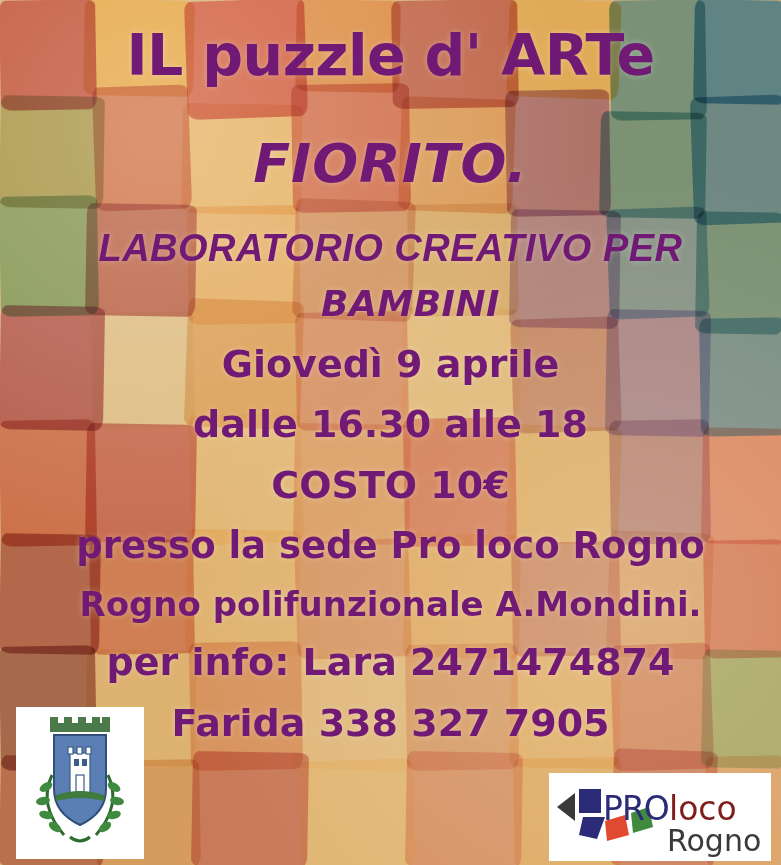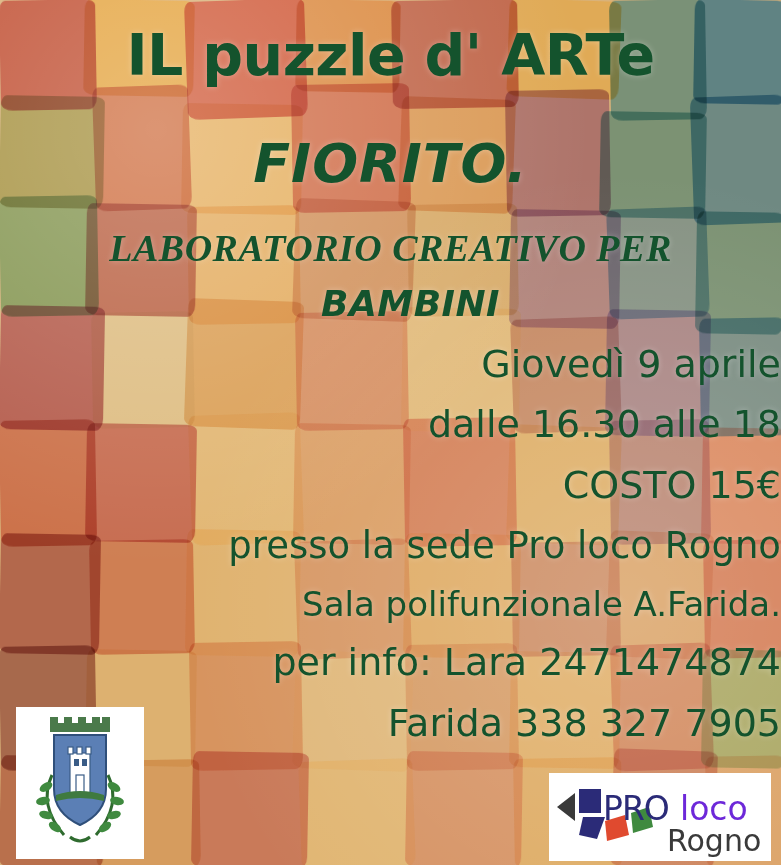--- a/index.html
+++ b/index.html
@@ -39,21 +39,21 @@
       radial-gradient(circle at 80% 70%, rgba(255,255,255,0.18), transparent 50%);
     pointer-events: none;
   }
   
   #content {
     position: relative;
     z-index: 5;
     width: 781px;
     height: 865px;
     text-align: center;
-    color: #14532d;
+    color: #701a75;
   }
   .line {
     width: 100%;
     line-height: 1.02;
     text-shadow: 0 0 6px rgba(255,255,255,0.30);
   }
   .t-title {
     font-family: "DejaVu Sans", sans-serif;
     font-weight: bold;
     font-size: 57px;
@@ -62,42 +62,41 @@
   }
   .t-title2 {
     font-family: "DejaVu Sans", sans-serif;
     font-weight: bold;
     font-style: italic;
     font-size: 54px;
     letter-spacing: 1px;
     padding-top: 52px;
   }
   .t-sub1 {
-    font-family: Liberation Serif, serif;
+    font-family: Liberation Sans, sans-serif;
     font-weight: bold;
     font-style: italic;
     font-size: 38px;
     letter-spacing: 0.5px;
     padding-top: 38px;
   }
   .t-sub2 {
     font-family: "DejaVu Sans", sans-serif;
     font-weight: bold;
     font-style: italic;
     font-size: 36px;
     letter-spacing: 0.5px;
     padding-top: 18px;
     margin-left: 20px;
   }
   .t-info {
     font-family: "DejaVu Sans", sans-serif;
-    font-weight: normal;
+    font-weight: bold;
     font-size: 38px;
     padding-top: 22px;
-    text-align: right;
   }
   .t-info.small {
     font-size: 34px;
   }
   .t-info.wide {
     font-size: 37px;
   }
   
   #comune-logo {
     position: absolute;
@@ -125,23 +124,23 @@
     font-family: "DejaVu Sans", sans-serif;
   }
   #pl-pro {
     left: 54px; top: 16px;
     font-size: 33px;
     font-weight: normal;
     color: #2b2b78;
     letter-spacing: -1px;
   }
   #pl-loco {
-    left: 131px; top: 16px;
+    left: 120px; top: 16px;
     font-size: 33px;
-    color: #6d28d9;
+    color: #7f1d1d;
   }
   #pl-rogno {
     left: 118px; top: 50px;
     font-size: 30px;
     color: #3a3a3a;
   }
 </style>
 </head>
 <body>
 
@@ -215,23 +214,23 @@
     </div>
   <div id="bgwash"></div>
 
   <div id="content">
     <div class="line t-title">IL puzzle d' ARTe</div>
     <div class="line t-title2">FIORITO.</div>
     <div class="line t-sub1">LABORATORIO CREATIVO PER</div>
     <div class="line t-sub2">BAMBINI</div>
     <div class="line t-info">Giovedì 9 aprile</div>
     <div class="line t-info">dalle 16.30 alle 18</div>
-    <div class="line t-info">COSTO 15€</div>
+    <div class="line t-info">COSTO 10€</div>
     <div class="line t-info wide">presso la sede Pro loco Rogno</div>
-    <div class="line t-info small">Sala polifunzionale A.Farida.</div>
+    <div class="line t-info small">Rogno polifunzionale A.Mondini.</div>
     <div class="line t-info">per info: Lara 2471474874</div>
     <div class="line t-info">Farida 338 327 7905</div>
   </div>
 
   <div id="comune-logo">
     <svg width="112" height="140" viewBox="0 0 112 140">
 
       <g fill="#4a7a4a">
         <rect x="26" y="10" width="60" height="9"></rect>
         <rect x="26" y="4" width="8" height="8"></rect>

